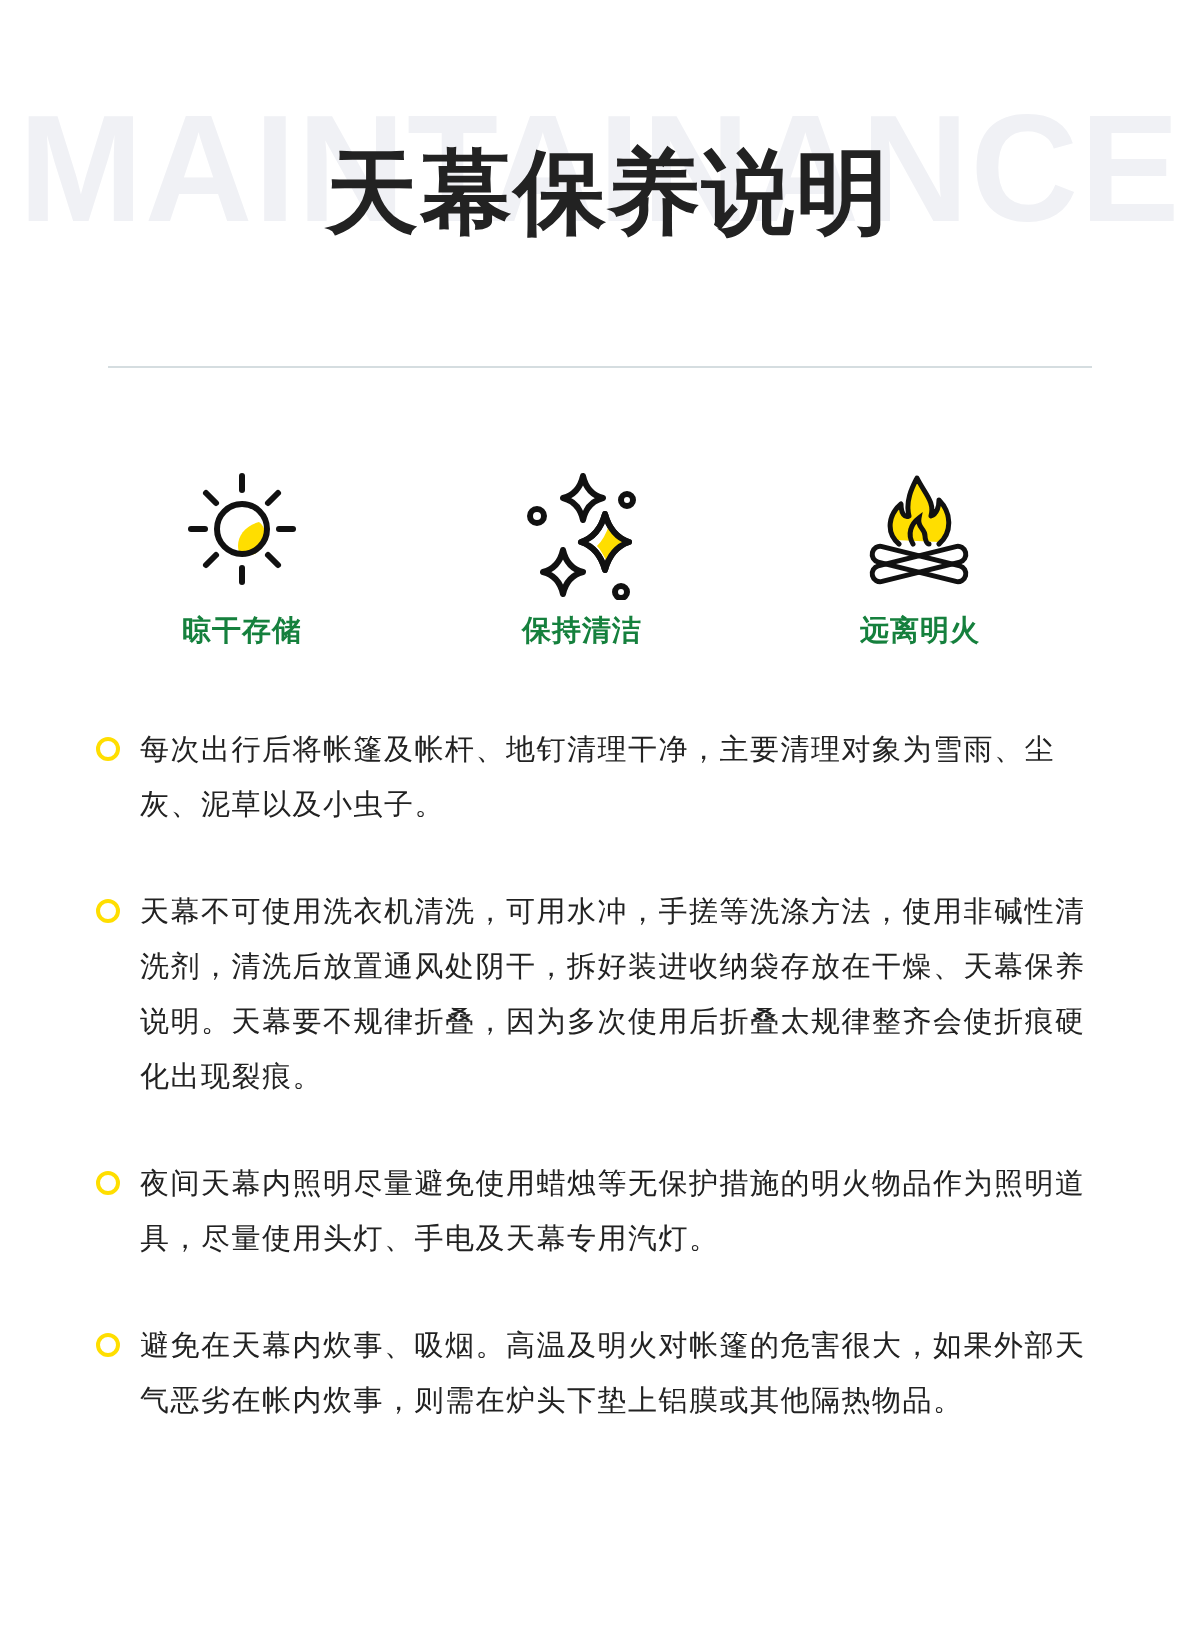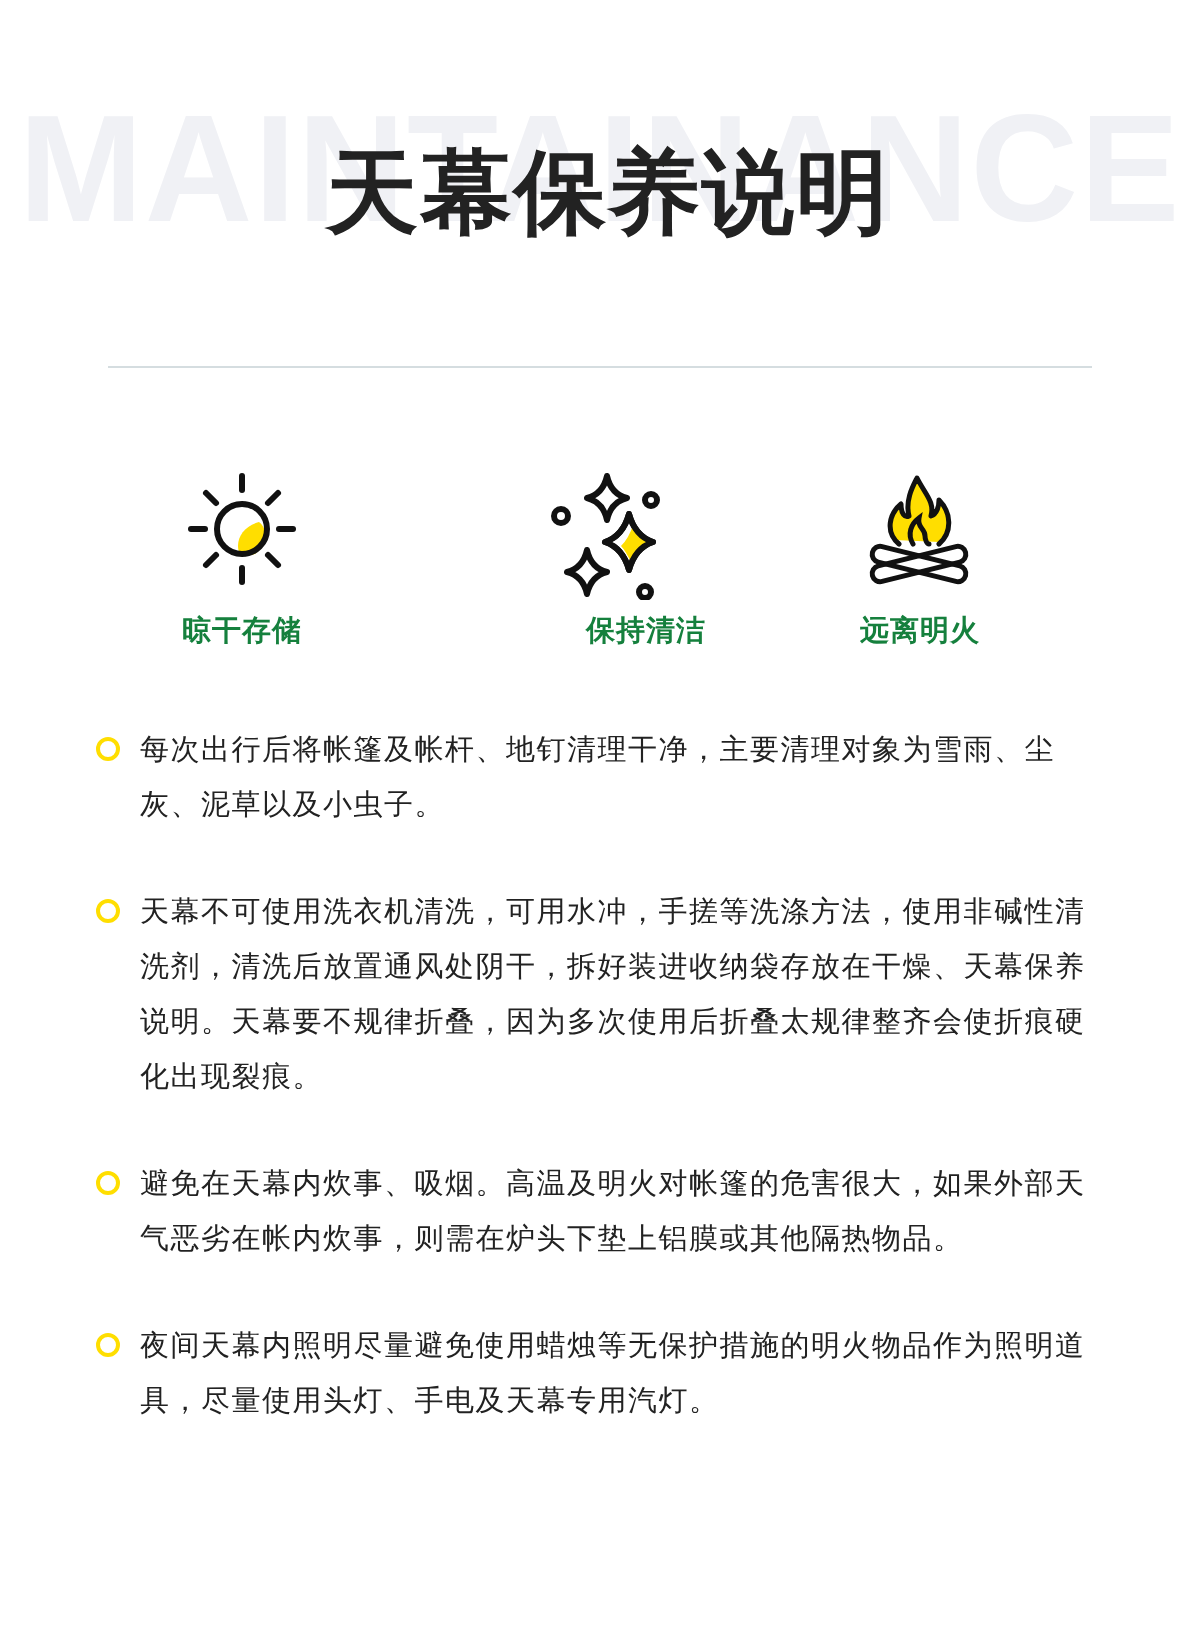--- a/index.html
+++ b/index.html
@@ -130,21 +130,21 @@
         <line x1="91" y1="85" x2="101" y2="95"></line>
         <line x1="101" y1="23" x2="91" y2="33"></line>
         <line x1="39" y1="85" x2="29" y2="95"></line>
       </g>
       <path d="M62 82 C 58 70, 66 56, 82 52 C 92 60, 90 76, 78 84 C 72 86, 66 86, 62 82 Z" fill="#ffde00"></path>
       <circle cx="65" cy="59" r="25" stroke="#111" stroke-width="6" fill="none"></circle>
     </svg>
     <div class="label">晾干存储</div>
   </div>
 
-  <div class="feature" style="left:506px;text-align:right;">
+  <div class="feature" style="left:482px;">
     <svg class="icon" viewBox="0 0 130 130">
       <g stroke="#111" stroke-width="6" stroke-linejoin="round" fill="none">
         <path d="M66 6 Q 70 24 86 28 Q 70 32 66 50 Q 62 32 46 28 Q 62 24 66 6 Z"></path>
         <path d="M88 44 Q 94 66 112 72 Q 94 78 88 100 Q 82 78 64 72 Q 82 66 88 44 Z" fill="none"></path>
         <path d="M46 80 Q 50 98 66 102 Q 50 106 46 124 Q 42 106 26 102 Q 42 98 46 80 Z"></path>
         <circle cx="20" cy="46" r="7"></circle>
         <circle cx="110" cy="30" r="6"></circle>
         <circle cx="104" cy="122" r="6"></circle>
       </g>
       <path d="M92 55 Q 100 68 106 72 Q 96 78 90 92 Q 84 80 80 76 Q 88 68 92 55 Z" fill="#ffde00"></path>
@@ -171,19 +171,19 @@
   <div class="tip">
     <span class="bullet"></span>
     <div class="text">每次出行后将帐篷及帐杆、地钉清理干净，主要清理对象为雪雨、尘灰、泥草以及小虫子。</div>
   </div>
   <div class="tip">
     <span class="bullet"></span>
     <div class="text">天幕不可使用洗衣机清洗，可用水冲，手搓等洗涤方法，使用非碱性清洗剂，清洗后放置通风处阴干，拆好装进收纳袋存放在干燥、天幕保养说明。天幕要不规律折叠，因为多次使用后折叠太规律整齐会使折痕硬化出现裂痕。</div>
   </div>
   <div class="tip">
     <span class="bullet"></span>
-    <div class="text">避免在天幕内炊事、吸烟。高温及明火对帐篷的危害很大，如果外部天气恶劣在帐内炊事，则需在炉头下垫上铝膜或其他隔热物品。</div>
+    <div class="text">夜间天幕内照明尽量避免使用蜡烛等无保护措施的明火物品作为照明道具，尽量使用头灯、手电及天幕专用汽灯。</div>
   </div>
   <div class="tip">
     <span class="bullet"></span>
-    <div class="text">夜间天幕内照明尽量避免使用蜡烛等无保护措施的明火物品作为照明道具，尽量使用头灯、手电及天幕专用汽灯。</div>
+    <div class="text">避免在天幕内炊事、吸烟。高温及明火对帐篷的危害很大，如果外部天气恶劣在帐内炊事，则需在炉头下垫上铝膜或其他隔热物品。</div>
   </div>
 </div>
 
 </body></html>

